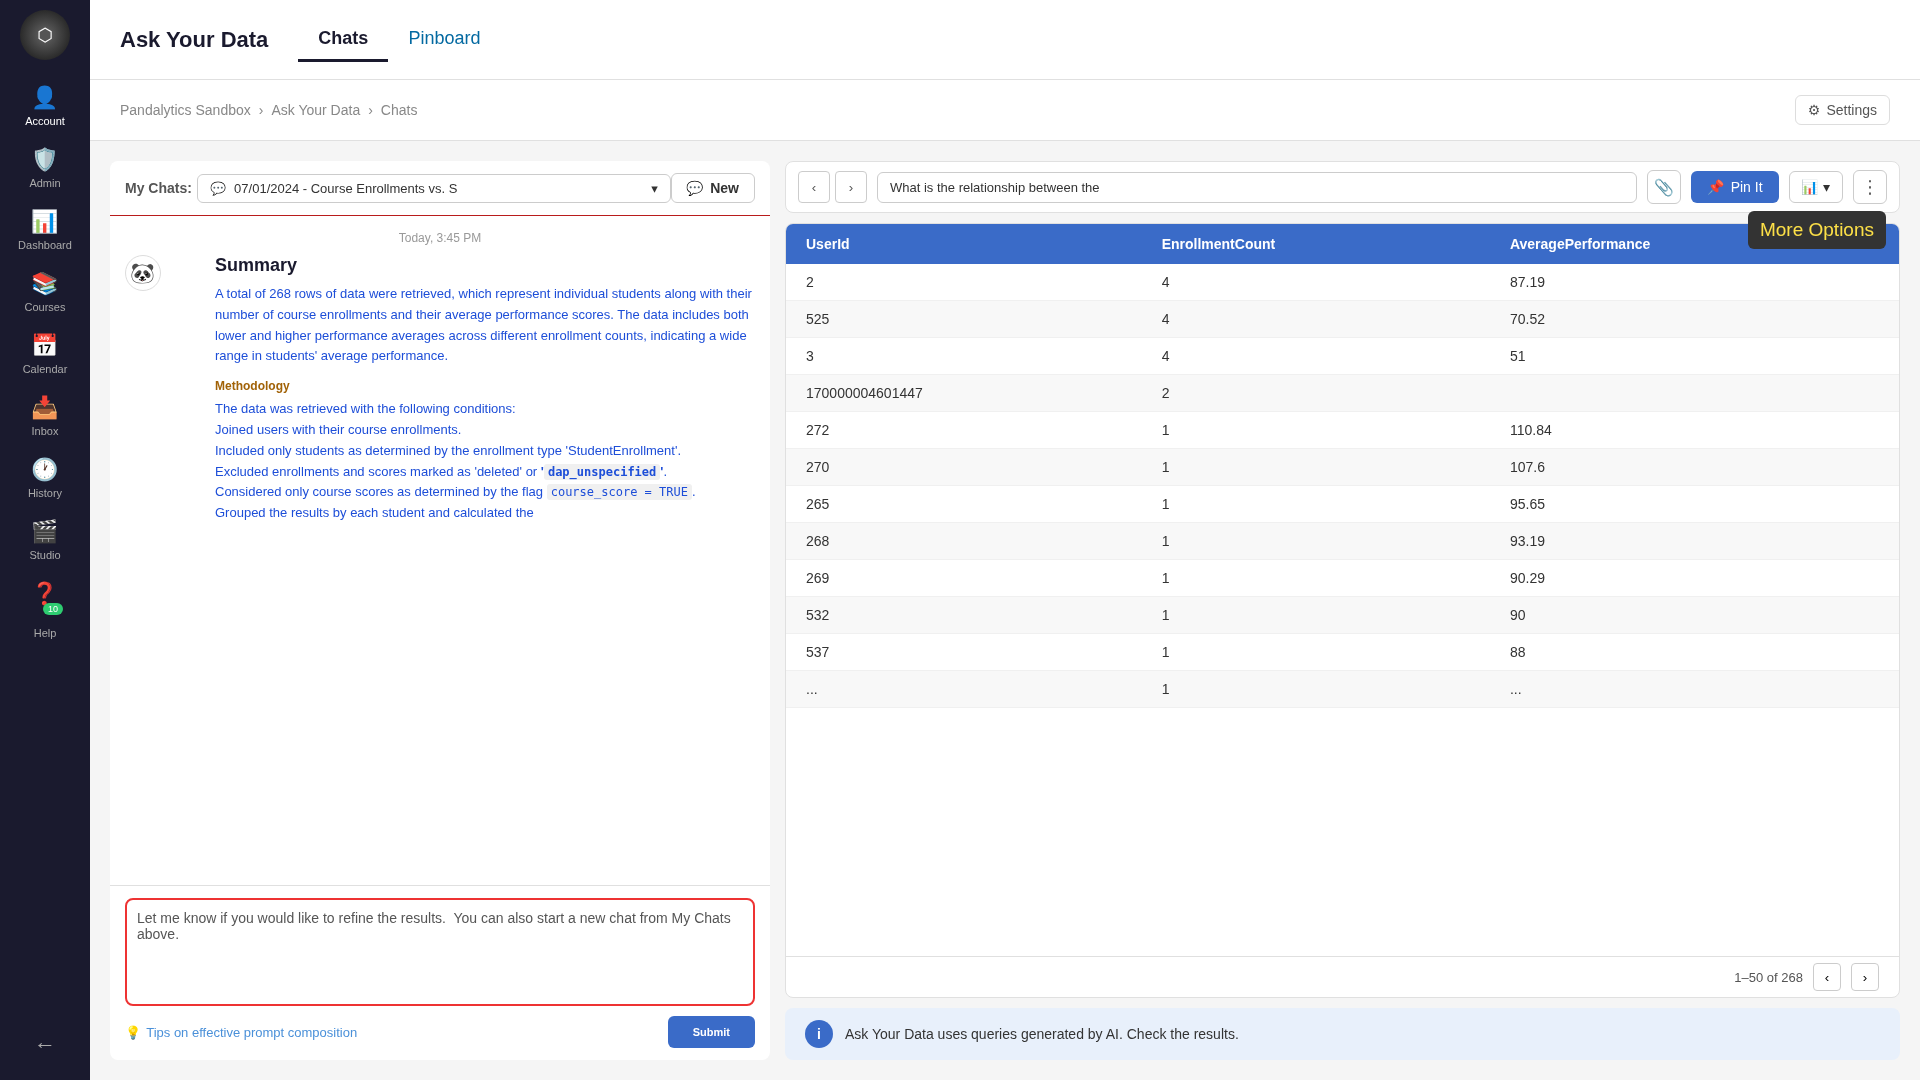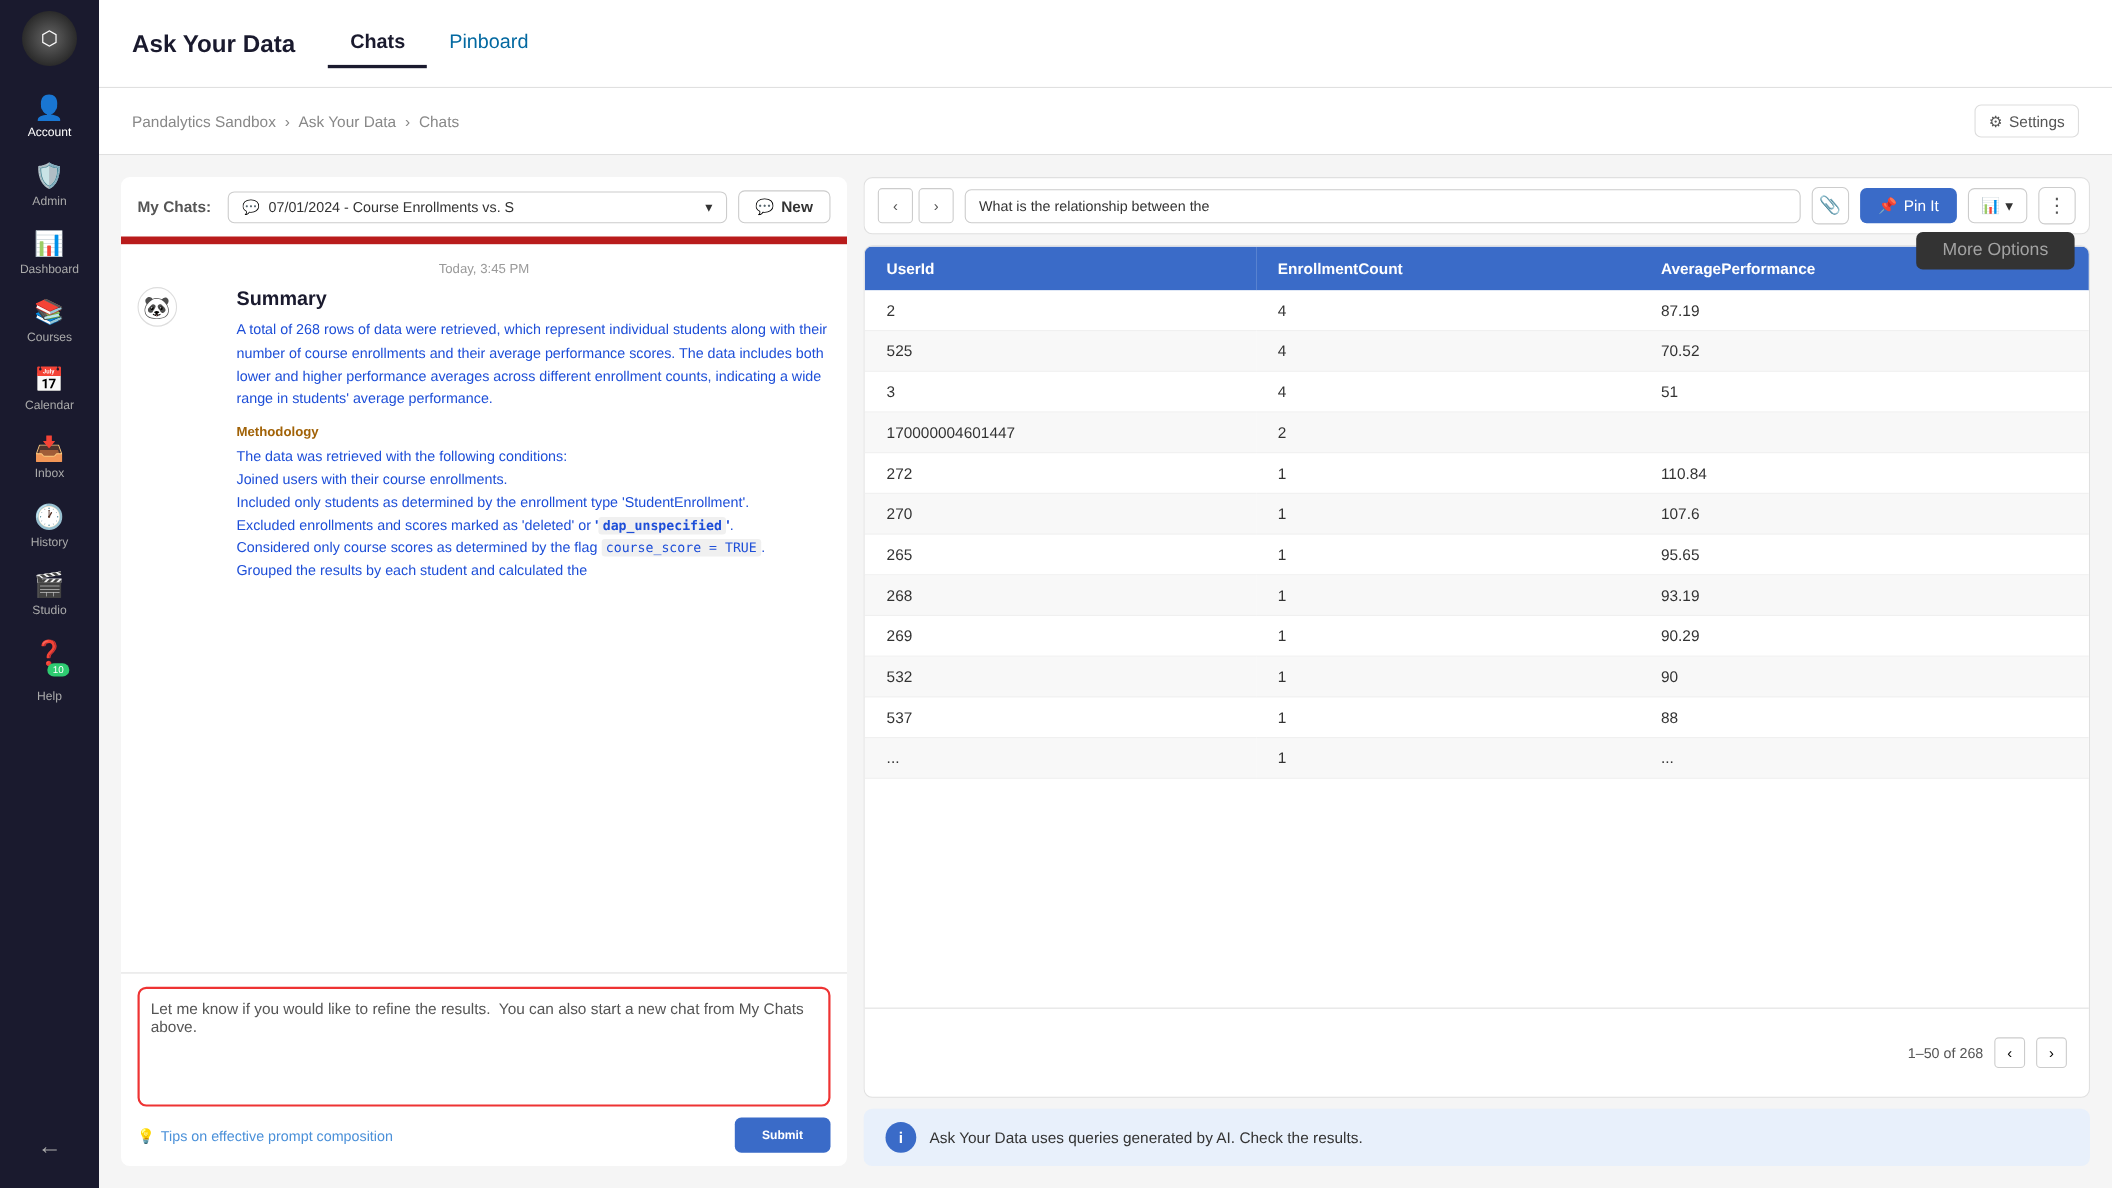--- a/index.html
+++ b/index.html
@@ -110,24 +110,23 @@
       flex-direction: column;
       background: white;
       border-radius: 8px;
       overflow: hidden;
       flex-shrink: 0;
     }
 
     
     .chat-toolbar {
       padding: 12px 15px;
-      border-bottom: 7px solid #b91c1c;
+      border-bottom: 1px solid #b91c1c;
       display: flex;
       align-items: center;
-      gap: 10px;
     }
     .my-chats-label { font-size: 14px; color: #555; font-weight: 600; margin-right: 5px; }
     .chat-selector {
       display: flex; align-items: center; gap: 8px;
       border: 1px solid #ccc; border-radius: 6px; padding: 6px 12px;
       background: white; cursor: pointer; font-size: 13px; color: #333;
       flex: 1;
     }
     .new-btn {
       display: flex; align-items: center; gap: 6px;
@@ -231,23 +230,23 @@
       background: white; cursor: pointer; font-size: 14px; color: #333;
     }
     .more-options-btn {
       width: 34px; height: 34px; border: 1px solid #ccc; border-radius: 6px;
       background: white; cursor: pointer; display: flex; align-items: center; justify-content: center;
       font-size: 18px; color: #555; position: relative;
     }
     .more-options-dropdown {
       position: absolute;
       top: 40px; right: 0;
-      background: #333; color: #a3a3a3;
-      padding: 8px 24px; border-radius: 6px;
-      font-size: 16px; white-space: nowrap;
+      background: #333; color: #fde047;
+      padding: 8px 12px; border-radius: 6px;
+      font-size: 19px; white-space: nowrap;
       z-index: 100;
     }
 
     
     .data-table-container {
       flex: 1;
       background: white;
       border-radius: 8px;
       overflow: hidden;
       display: flex;
@@ -268,21 +267,21 @@
       margin-top: 36px;
     }
     .data-table tbody tr:nth-child(even) { background: #f8f8f8; }
     .data-table tbody tr:nth-child(odd) { background: white; }
     .data-table tbody td {
       padding: 10px 20px;
       color: #333;
       border-bottom: 1px solid #f0f0f0;
     }
     .table-footer {
-      padding: 26px 20px;
+      padding: 6px 20px;
       display: flex;
       align-items: center;
       justify-content: flex-end;
       gap: 10px;
       border-top: 1px solid #e0e0e0;
       font-size: 13px;
       color: #555;
     }
     .page-nav-btn {
       width: 28px; height: 28px; border: 1px solid #ccc; border-radius: 4px;

